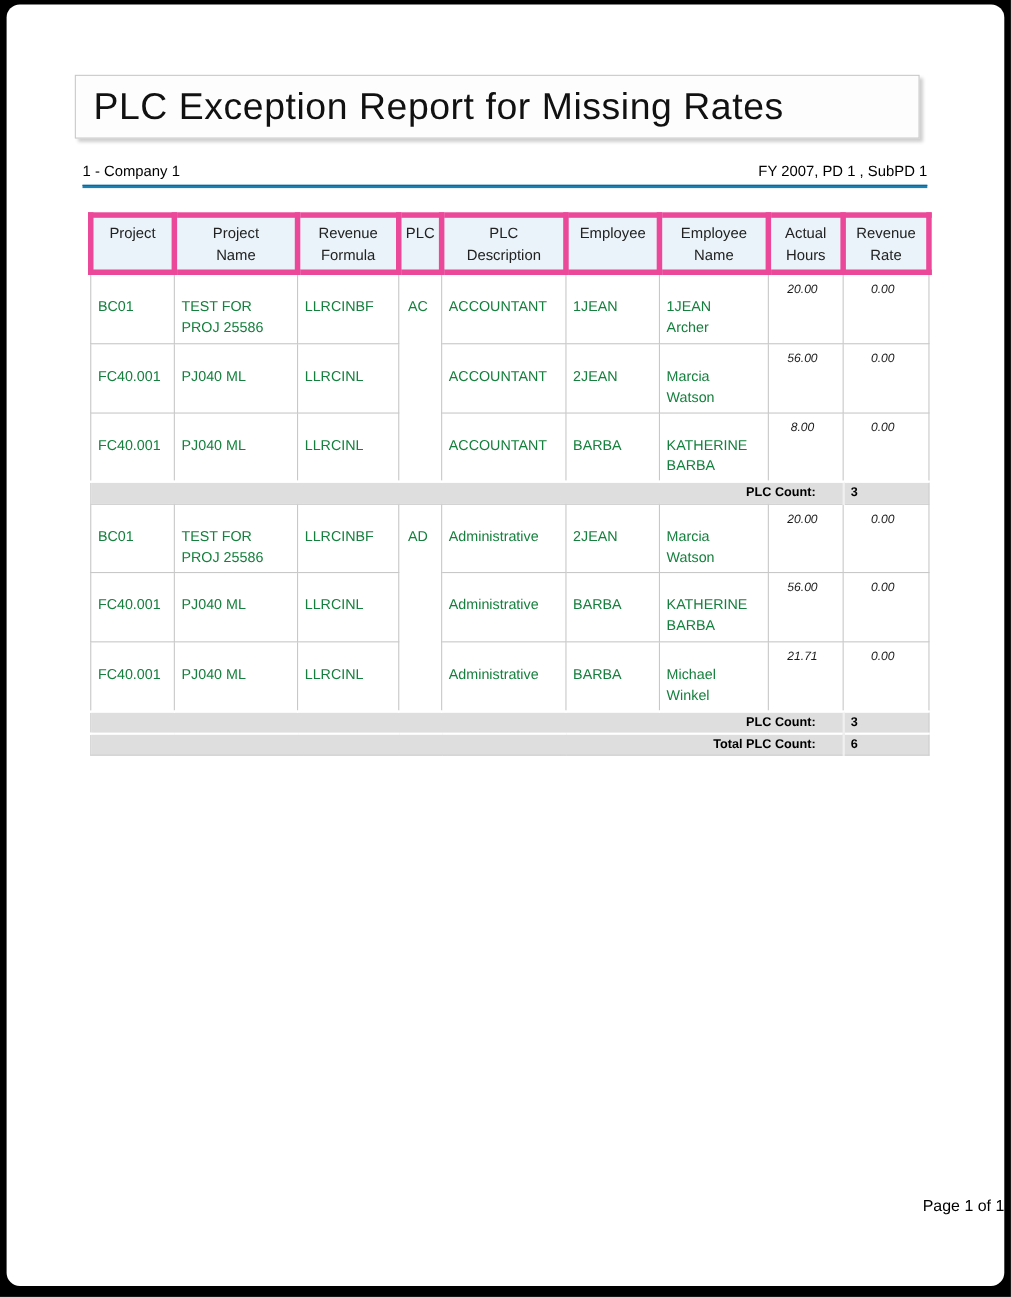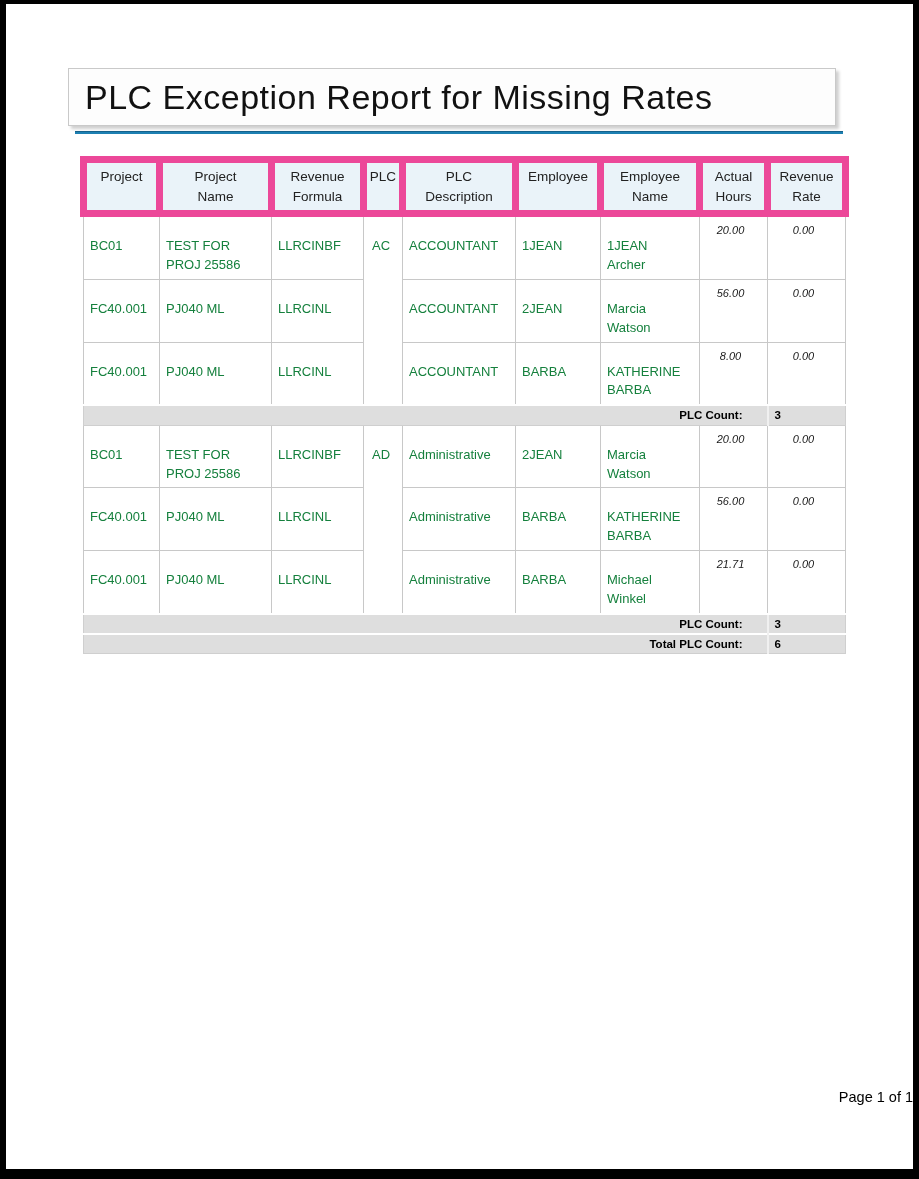--- a/index.html
+++ b/index.html
@@ -7,20 +7,21 @@
   body {
     background: #000000;
     font-family: "Liberation Sans", sans-serif;
     position: relative;
   }
   .page {
     position: absolute;
     left: 6px; top: 4px;
     width: 907px; height: 1165px;
     background: #ffffff;
+    border-radius: 12px;
   }
   
   .title-box {
     margin: 64px 0 0 62px;
     width: 768px; height: 58px;
     background: #fdfdfd;
     border: 1px solid #c9c9c9;
     box-shadow: 3px 3px 3px #cfcfcf;
     display: flex; align-items: center;
   }
@@ -50,21 +51,21 @@
   }
   
   table {
     margin: 22px 0 0 74px;
     width: 762px;
     border-collapse: collapse;
     table-layout: fixed;
   }
   th {
     background: #eaf3f9;
-    border: 7px solid #ec4899;
+    border: 5px solid #ec4899;
     font-size: 13.5px;
     font-weight: normal;
     color: #222222;
     text-align: center;
     vertical-align: top;
     padding: 4px 2px;
     height: 43px;
     white-space: pre-line;
     line-height: 1.45;
   }
@@ -112,20 +113,24 @@
 </style>
 </head>
 <body>
 
 <div class="page">
 
   <div class="title-box">
     <h1>PLC Exception Report for Missing Rates</h1>
   </div>
 
+  <div class="meta-row">
+    <span>1 - Company 1</span>
+    <span>FY 2007, PD 1 , SubPD 1</span>
+  </div>
   <div class="rule"></div>
 
   <table>
     <colgroup>
       <col style="width:76px">
         <col style="width:112px">
         <col style="width:92px">
       <col style="width:39px">
         <col style="width:113px">
         <col style="width:85px">

